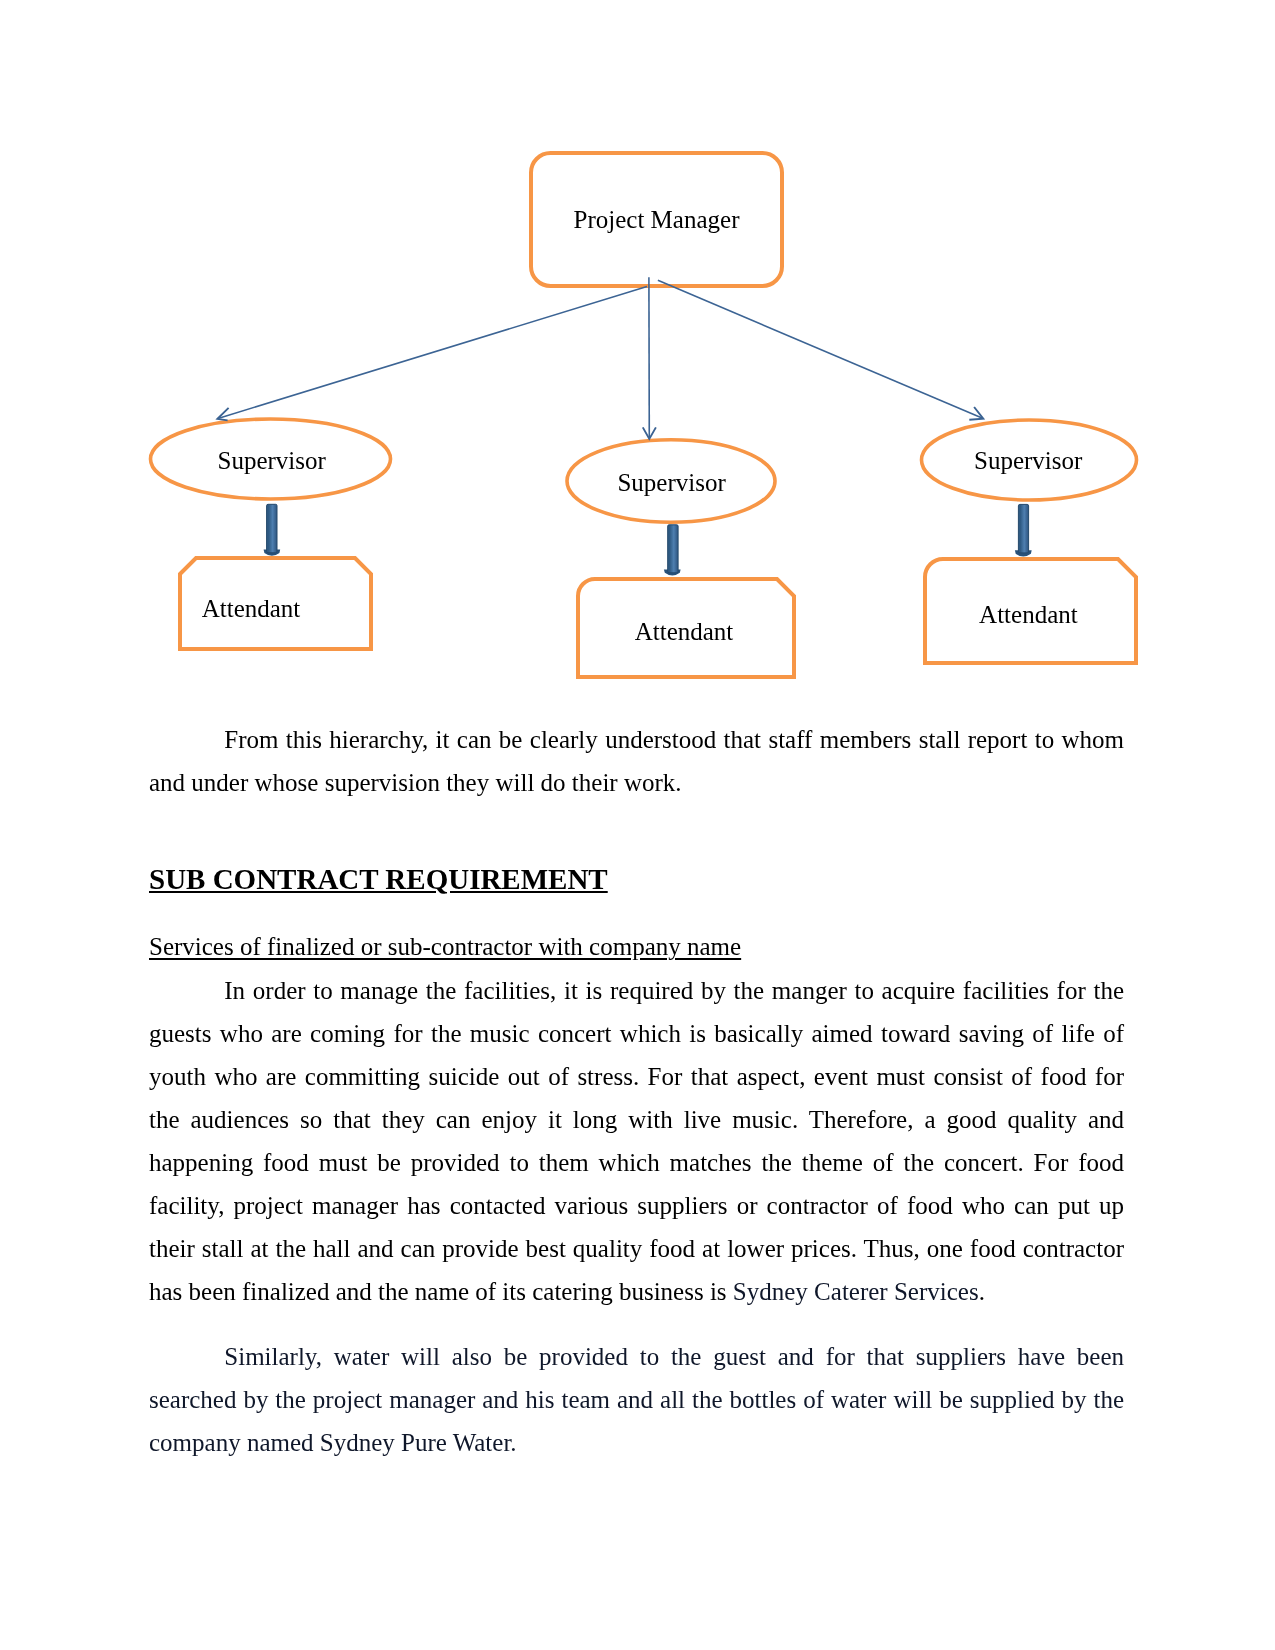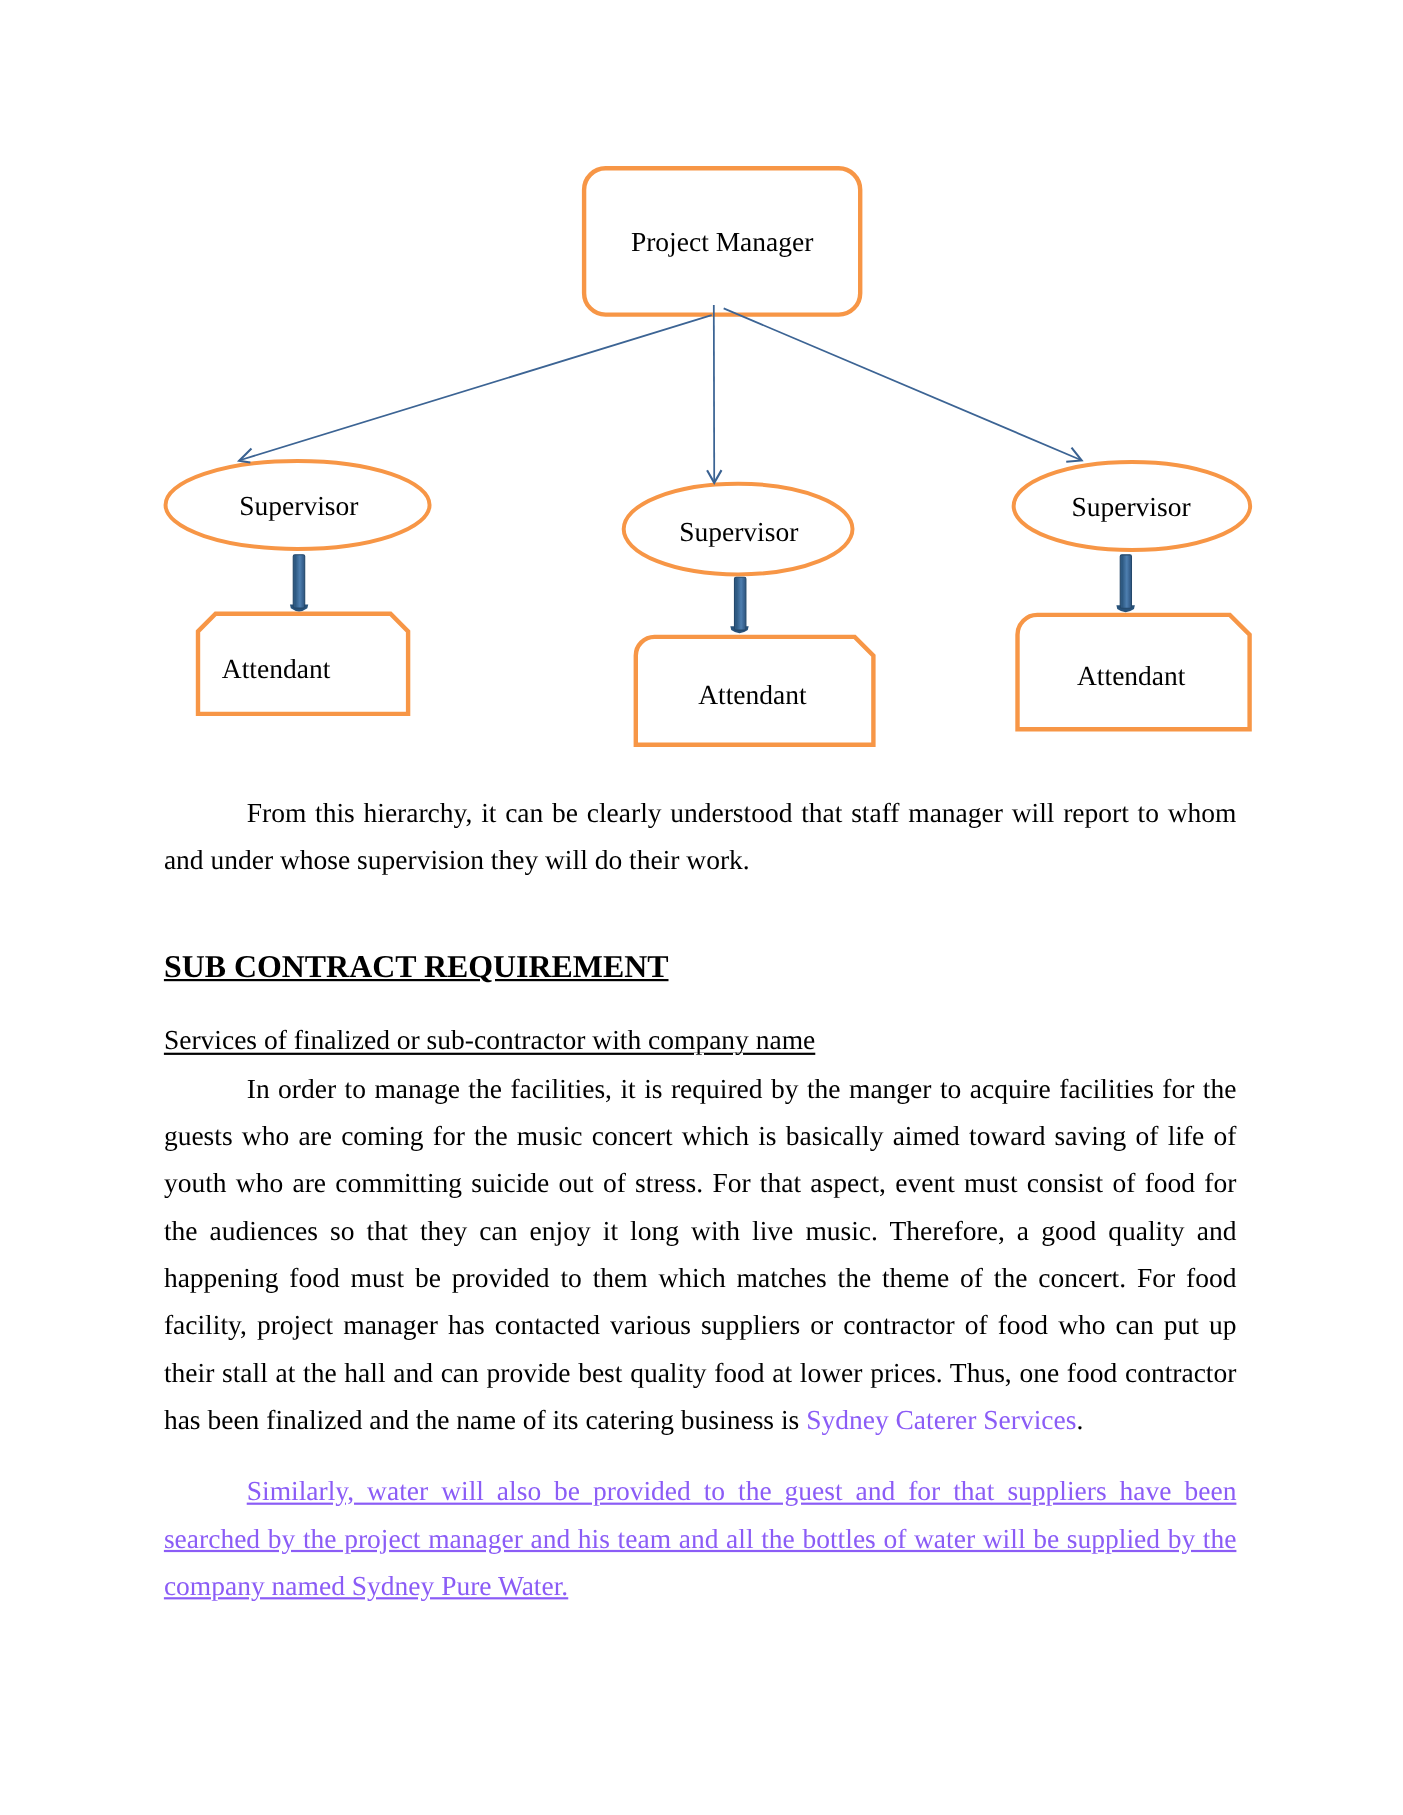--- a/index.html
+++ b/index.html
@@ -29,23 +29,23 @@
   p.noindent { text-indent:0; }
   h1.heading {
     margin:0 0 20.8px 0;
     font-size:29px;
     font-weight:bold;
     line-height:50.3px;
     text-align:left;
     text-decoration:underline;
   }
   .sub { text-decoration:underline; text-underline-offset:3.4px; text-decoration-thickness:1.6px; }
-  p.cyan, span.cyan { color:#8b5cf6; }
+  p.cyan, span.cyan { color:#0f172a; }
   .spacer { height:50.3px; }
-  p.para-water { margin-top:21.4px;text-decoration:underline; }
+  p.para-water { margin-top:21.4px; }
   .chart-svg { display:block; }
 </style>
 </head>
 <body>
 
 <div class="page">
 
   <div class="diagram">
     <svg class="chart-svg" width="1275" height="710" viewBox="0 0 1275 710" xmlns="http://www.w3.org/2000/svg">
 
@@ -113,21 +113,21 @@
         <g>
           <path d="M1014.9,550.3 L1031.7,550.3 L1030.9,553.7 Q1023.3,559.3 1015.7,553.7 Z" fill="#28527A"></path>
           <rect x="1018.4" y="504.4" width="10.2" height="48.5" rx="1.4" fill="url(#cylg)" stroke="#24486B" stroke-width="1"></rect>
         </g>
       </g>
 
     </svg>
   </div>
 
   <div class="content">
-    <p class="body">From this hierarchy, it can be clearly understood that staff manager will report to whom and under whose supervision they will do their work.</p>
+    <p class="body">From this hierarchy, it can be clearly understood that staff members stall report to whom and under whose supervision they will do their work.</p>
     <div class="spacer"></div>
     <h1 class="heading">SUB CONTRACT REQUIREMENT</h1>
     <p class="body noindent"><span class="sub">Services of finalized or sub-contractor with company name</span></p>
     <p class="body"><span>In order to manage the facilities, it is required by the manger to acquire facilities for the guests who are coming for the music concert which is basically aimed toward saving of life of youth who are committing suicide out of stress. For that aspect, event must consist of food for the audiences so that they can enjoy it long with live music. Therefore, a good quality and happening food must be provided to them which matches the theme of the concert. For food facility, project manager has contacted various suppliers or contractor of food who can put up their stall at the hall and can provide best quality food at lower prices. Thus, one food contractor has been finalized and the name of its catering business is </span><span class="cyan">Sydney Caterer Services</span><span>.</span></p>
     <p class="body cyan para-water">Similarly, water will also be provided to the guest and for that suppliers have been searched by the project manager and his team and all the bottles of water will be supplied by the company named Sydney Pure Water.</p>
   </div>
 
 </div>
 
 </body></html>

